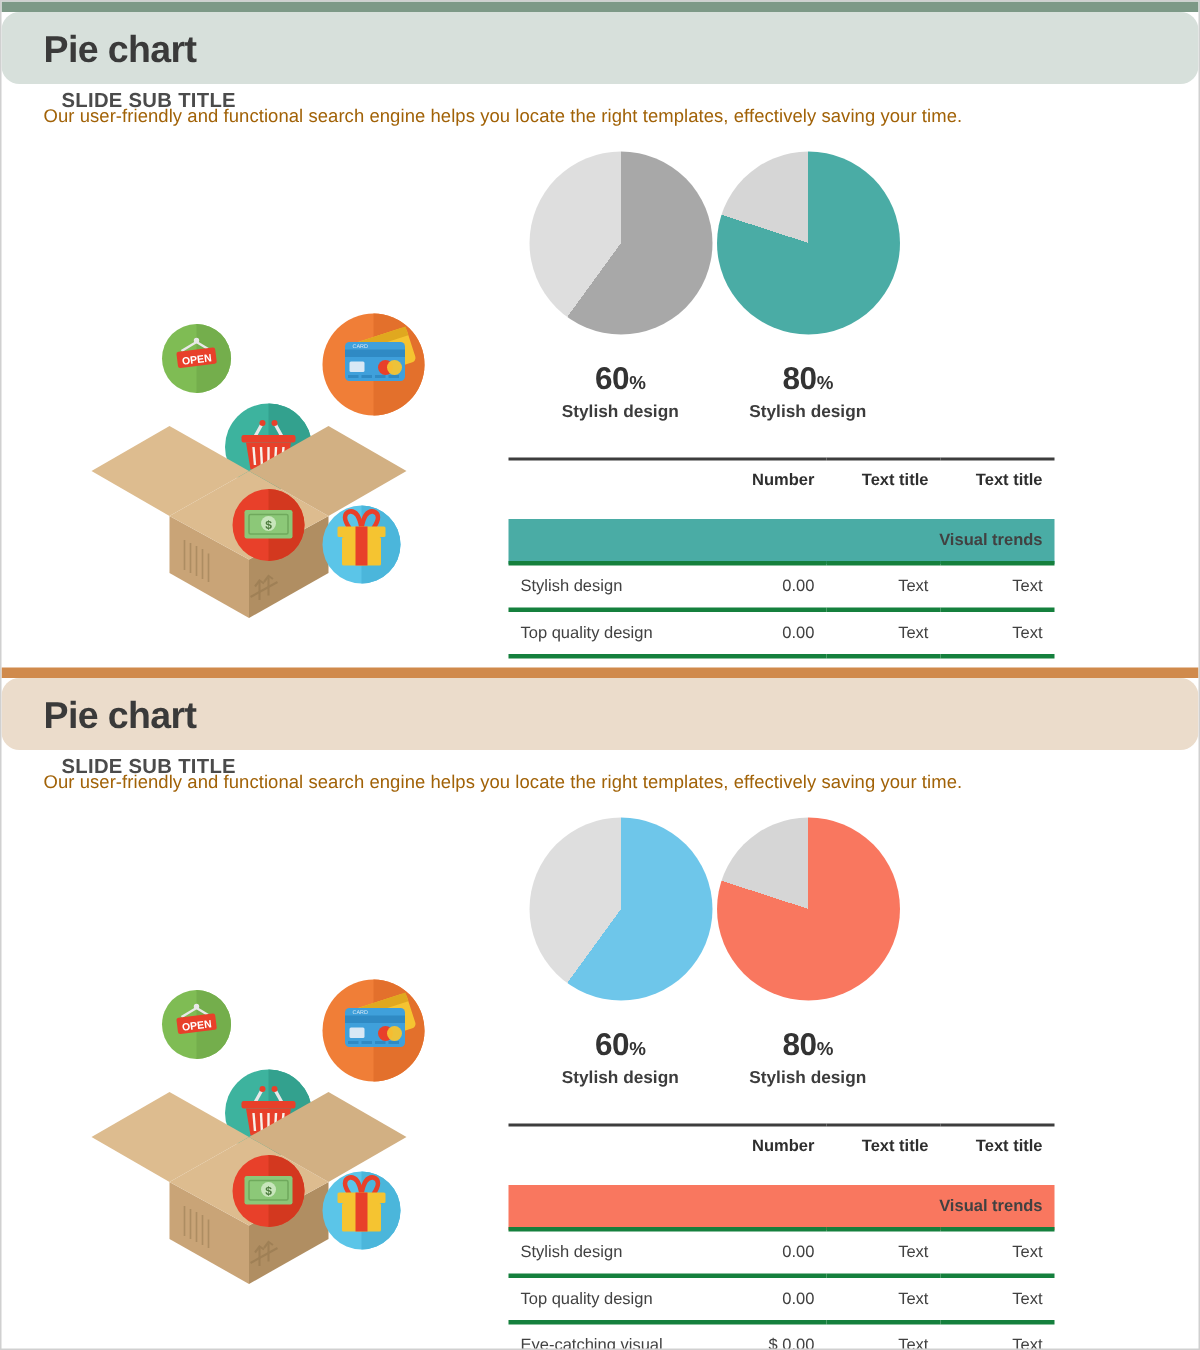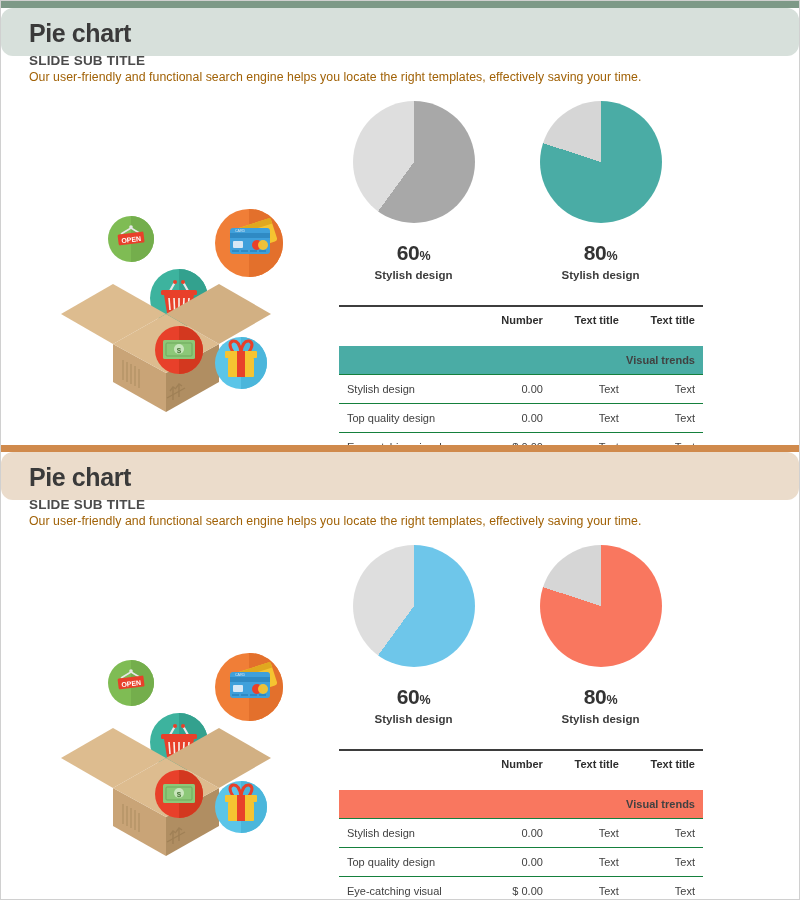--- a/index.html
+++ b/index.html
@@ -50,21 +50,21 @@
     letter-spacing: -0.4px;
     color: #3a3a3a;
     line-height: 1.08;
     margin: 0 0 6px 0;
   }
   .slide-subtitle {
     font-size: 13.5px;
     font-weight: bold;
     letter-spacing: 0.2px;
     color: #4b4b4b;
-    margin: 0;
+    margin: 12px;
   }
   .lead-text {
     font-size: 12.3px;
     color: #a16207;
     padding: 14px 0 0 28px;
     letter-spacing: 0.05px;
   }
 
   
   .slide-body {
@@ -81,21 +81,20 @@
   .right-col {
     flex: 1;
     padding-right: 88px;
     padding-left: 4px;
     box-sizing: border-box;
   }
 
   
   .pies {
     display: flex;
-    gap: 62px;
     padding: 9px 0 0 16px;
   }
   .pie-block {
     width: 125px;
     text-align: center;
   }
   .pie {
     width: 122px;
     height: 122px;
     border-radius: 50%;
@@ -142,21 +141,21 @@
     font-weight: bold;
     font-size: 11.2px;
     padding: 7px 8px;
     text-align: left;
   }
   .data-table tbody td {
     padding: 8px 8px;
     text-align: right;
     color: #414141;
     font-size: 11px;
-    border-bottom: 1px solid #15803d;
+    border-bottom: 3px solid #15803d;
   }
   .data-table tbody td.col-label {
     text-align: left;
   }
   .data-table tbody tr.last-row td {
     border-bottom: 2.5px solid #3d3d3d;
   }
 
   
   .art {

